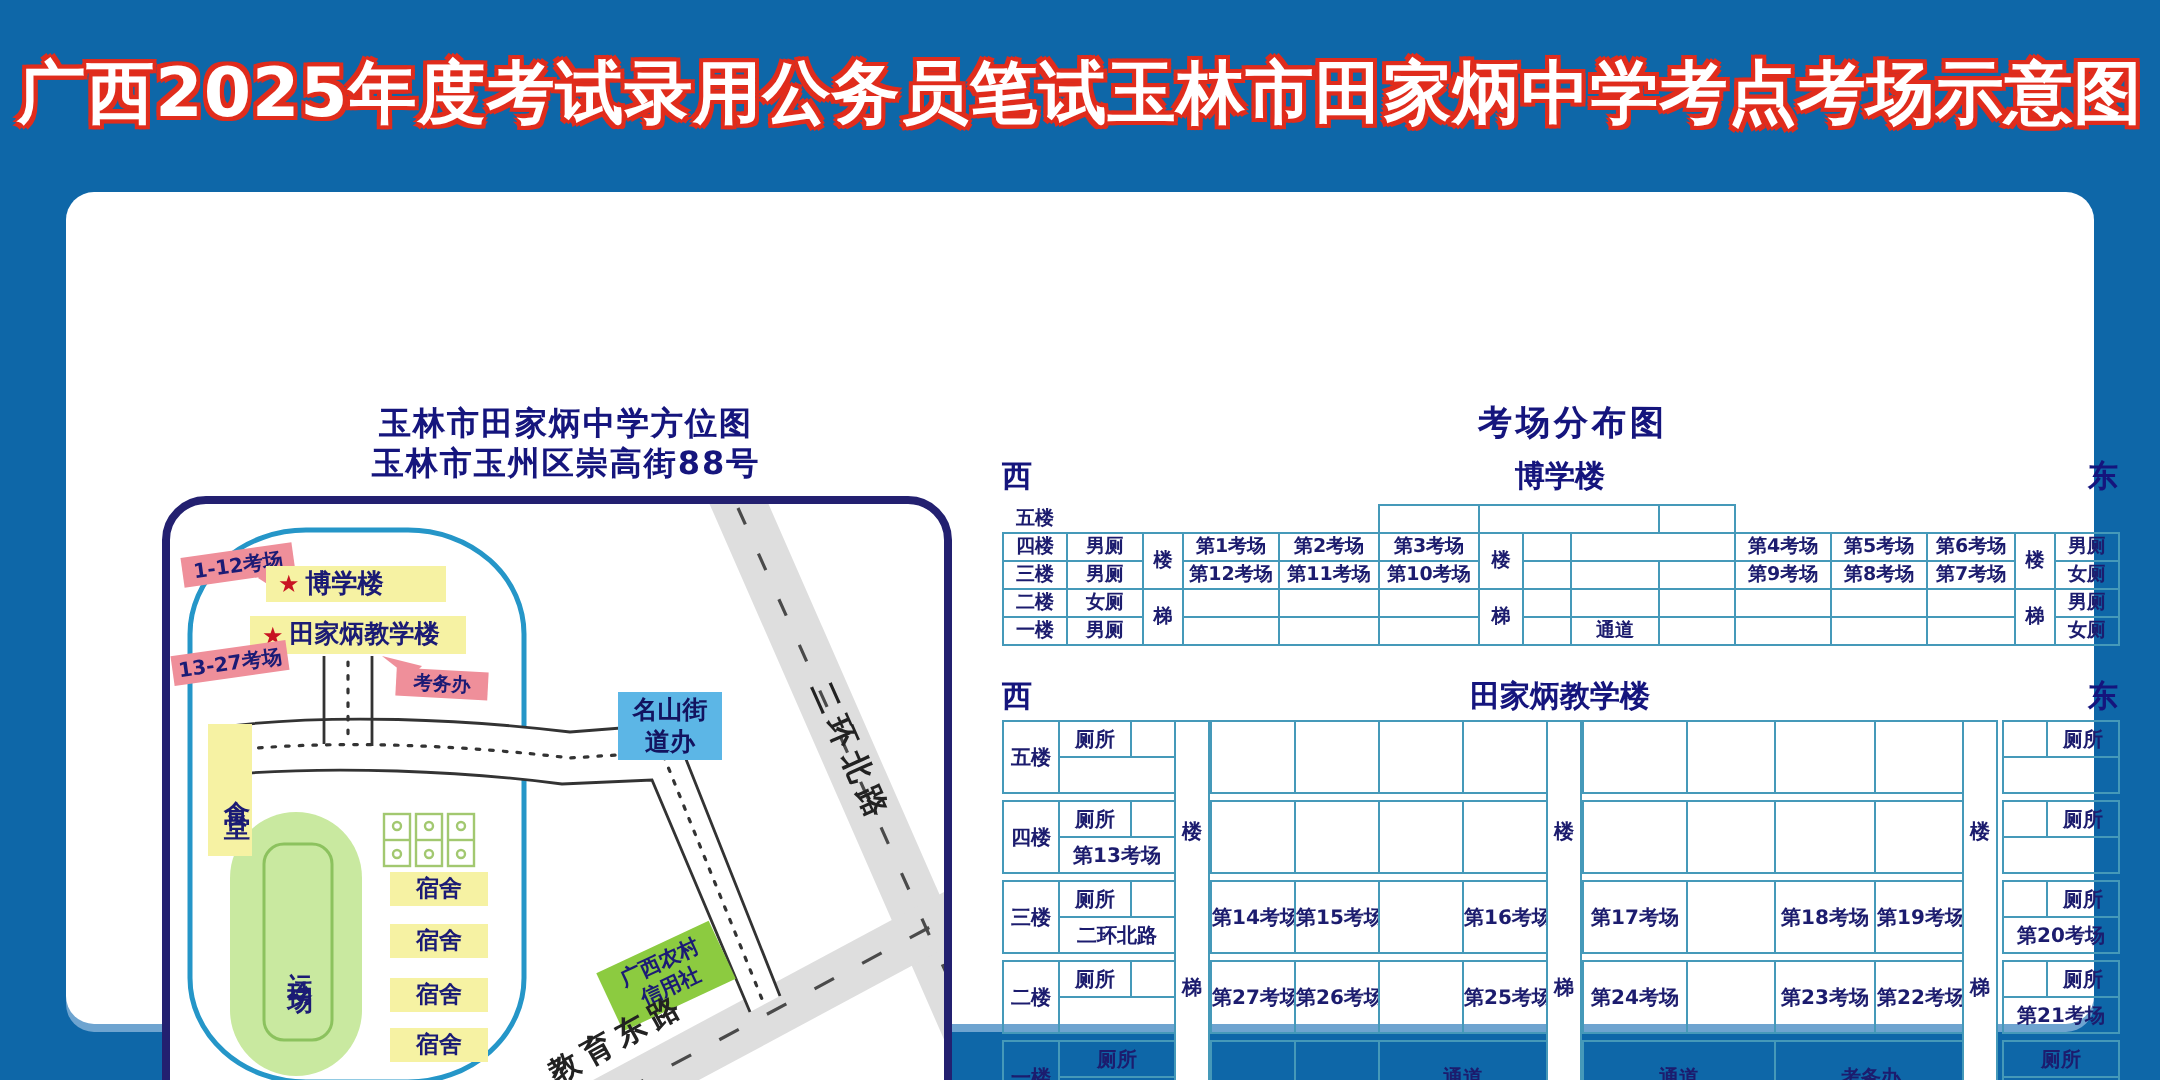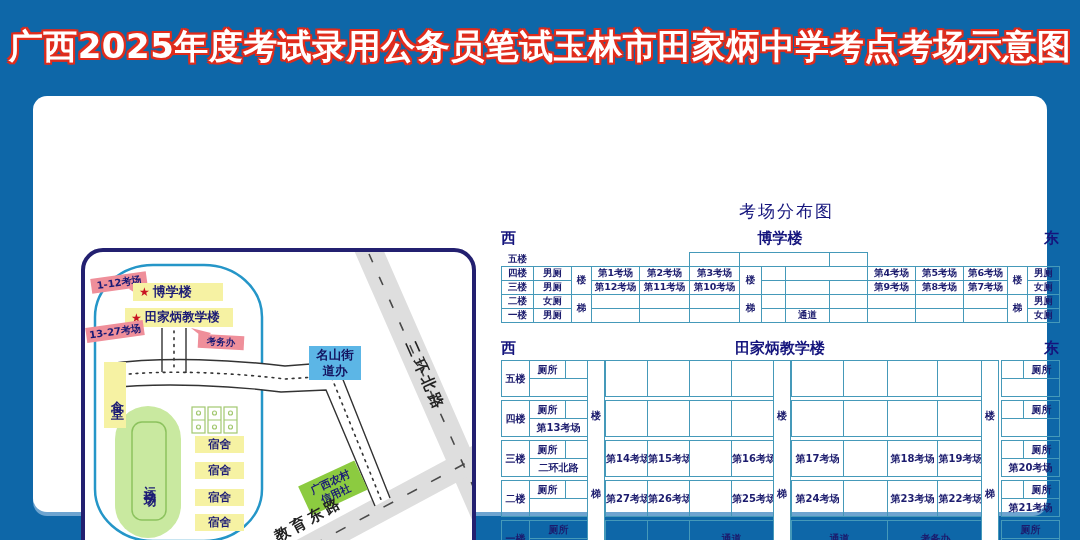--- a/index.html
+++ b/index.html
@@ -36,21 +36,21 @@
     display:flex;flex-direction:column;justify-content:center;color:#13135f;}
   .vtext{writing-mode:vertical-rl;text-orientation:upright;}
   .canteen{background:#f6f2a3;font-size:13px;letter-spacing:5px;display:flex;justify-content:center;}
   .sports{font-size:12.5px;letter-spacing:4px;display:flex;justify-content:center;}
   .dorm{background:#f6f2a3;font-size:11.5px;display:flex;align-items:center;justify-content:center;}
   .credit{background:#8ccb40;font-size:10.5px;line-height:13px;text-align:center;
     display:flex;flex-direction:column;justify-content:center;}
   .roadlabel{color:#222;font-size:15px;letter-spacing:4px;white-space:nowrap;}
   
   .dist-title{position:absolute;left:460px;top:104px;width:587px;text-align:center;
-    font-size:17px;font-weight:normal;color:#15157d;letter-spacing:2px;}
+    font-size:17px;font-weight:bold;color:#15157d;letter-spacing:2px;}
   .bldg-header{position:absolute;width:558px;left:468px;display:flex;justify-content:space-between;
     font-size:15px;font-weight:bold;color:#15157d;}
   .bh1{top:133px;}
   .bh2{top:243px;}
   table{border-collapse:collapse;table-layout:fixed;}
   .bx{position:absolute;left:468px;top:156px;width:558px;}
   .bx td{border:1px solid #4599b9;height:13px;padding:0;text-align:center;
     font-size:9.5px;font-weight:bold;color:#1c1c6e;overflow:hidden;white-space:nowrap;}
   .bx td.nb{border:none;}
   .tjb-wrap{position:absolute;left:468px;top:264px;width:558px;height:192px;}
@@ -66,20 +66,22 @@
   .st-down{top:126px;}
 </style>
 </head>
 <body>
 
 <div class="main-title">广西2025年度考试录用公务员笔试玉林市田家炳中学考点考场示意图</div>
 
 <div class="panel">
 
   <div class="map-title">
+    <div>玉林市田家炳中学方位图</div>
+    <div>玉林市玉州区崇高街88号</div>
   </div>
 
   <div class="map-frame">
     <svg width="387" height="330" viewBox="0 0 387 330">
 
       <g>
         <line x1="281" y1="-8" x2="408" y2="282" stroke="#dedede" stroke-width="27"></line>
         <line x1="100" y1="362" x2="432" y2="184" stroke="#dedede" stroke-width="25"></line>
         <line x1="284" y1="2" x2="404" y2="270" stroke="#4a4a4a" stroke-width="1.6" stroke-dasharray="9 16"></line>
         <line x1="108" y1="357" x2="424" y2="188" stroke="#4a4a4a" stroke-width="1.6" stroke-dasharray="11 16"></line>

